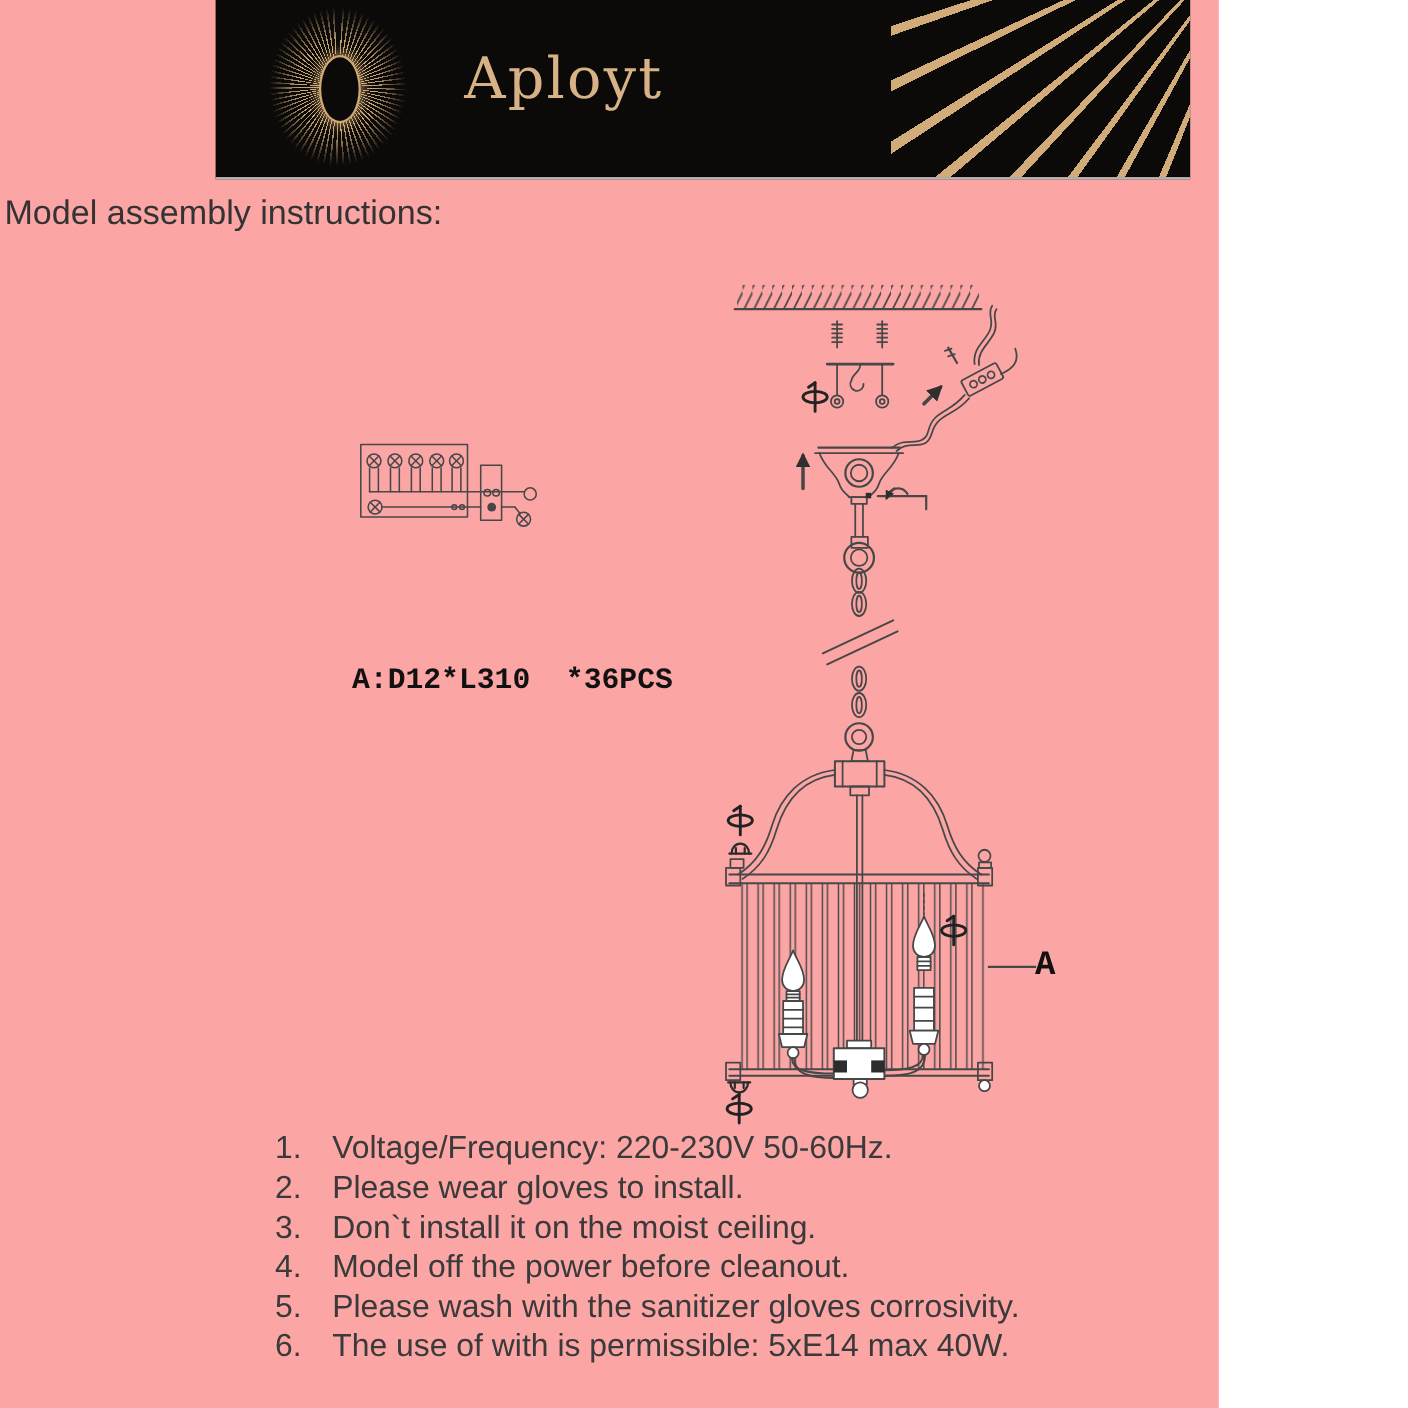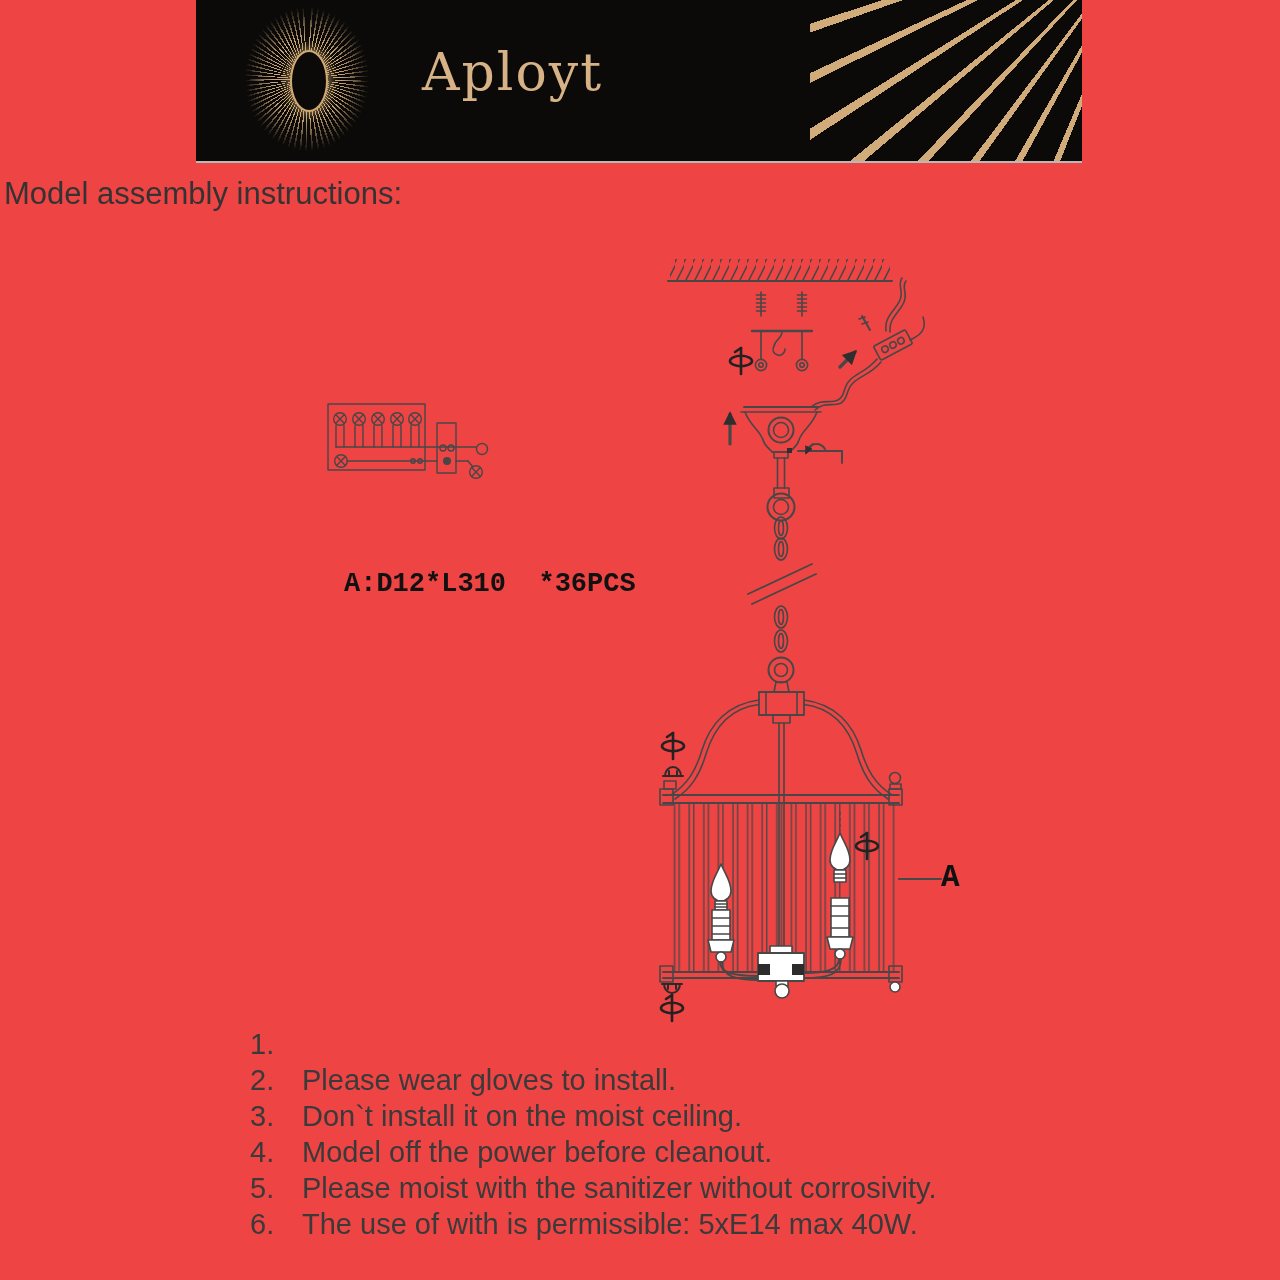--- a/index.html
+++ b/index.html
@@ -1,16 +1,16 @@
 <!DOCTYPE html>
 <html><head>
 <meta charset="utf-8">
 <style>
   html,body{margin:0;padding:0;background:#fff;}
-  #page{position:relative;width:1280px;height:1280px;background:#ef4444;overflow:hidden;
+  #page{position:relative;width:1108px;height:1280px;background:#fca5a5;overflow:hidden;
         font-family:"Liberation Sans",sans-serif;color:#3a3a3a;}
   .abs{position:absolute;}
 
   
   #banner{left:196px;top:0;width:886px;height:161px;background:#0b0a08;overflow:hidden;
           border-bottom:2px solid #b9b9b9;}
   #sunburst{left:48px;top:6px;width:126px;height:146px;border-radius:50%;
             background:repeating-conic-gradient(rgba(0,0,0,0) 0deg 3.4deg,#c8a477 3.4deg 4.9deg);
             -webkit-mask-image:radial-gradient(closest-side,#000 55%,rgba(0,0,0,0) 99%);
             mask-image:radial-gradient(closest-side,#000 55%,rgba(0,0,0,0) 99%);}
@@ -20,22 +20,22 @@
          font-size:52px;font-weight:400;color:#d6b286;letter-spacing:2px;}
   #corner-rays{left:614px;top:-440px;width:700px;height:700px;
                background:repeating-conic-gradient(rgba(0,0,0,0) 0deg 5.7deg,#d2ab7a 5.7deg 7deg);}
 
   
   .title-line{left:4px;width:1280px;text-align:left;font-size:31px;color:#333;}
   #title1{top:176px;}
   #title2{top:213px;}
 
   
-  #part-spec{left:320px;top:569px;font-family:"Liberation Mono",monospace;font-weight:bold;
-             font-size:27px;color:#111;white-space:pre;margin-left:24px;}
+  #part-spec{left:320px;top:604px;font-family:"Liberation Mono",monospace;font-weight:bold;
+             font-size:27px;color:#111;white-space:pre;}
   #callout-a{left:941px;top:860px;font-family:"Liberation Mono",monospace;font-weight:bold;
              font-size:31px;color:#111;}
 
   
   #instructions{left:250px;top:1026px;width:900px;font-size:29px;color:#3a3a3a;}
   .ins-row{display:flex;height:36px;line-height:36px;}
   .ins-num{width:52px;flex:none;}
   svg{display:block;}
 </style>
 </head>
@@ -295,36 +295,37 @@
       </g>
     </g>
   </svg>
 
   <div id="part-spec" class="abs">A:D12*L310  *36PCS</div>
   <div id="callout-a" class="abs">A</div>
 
   <div id="instructions" class="abs">
     <div class="ins-row">
       <span class="ins-num">1.</span>
+      <span>Voltage/Frequency: 220-230V 50-60Hz.</span>
     </div>
     <div class="ins-row">
       <span class="ins-num">2.</span>
       <span>Please wear gloves to install.</span>
     </div>
     <div class="ins-row">
       <span class="ins-num">3.</span>
       <span>Don`t install it on the moist ceiling.</span>
     </div>
     <div class="ins-row">
       <span class="ins-num">4.</span>
       <span>Model off the power before cleanout.</span>
     </div>
     <div class="ins-row">
       <span class="ins-num">5.</span>
-      <span>Please moist with the sanitizer without corrosivity.</span>
+      <span>Please wash with the sanitizer gloves corrosivity.</span>
     </div>
     <div class="ins-row">
       <span class="ins-num">6.</span>
       <span>The use of with is permissible: 5xE14 max 40W.</span>
     </div>
   </div>
 
 </div>
 
 </body></html>

